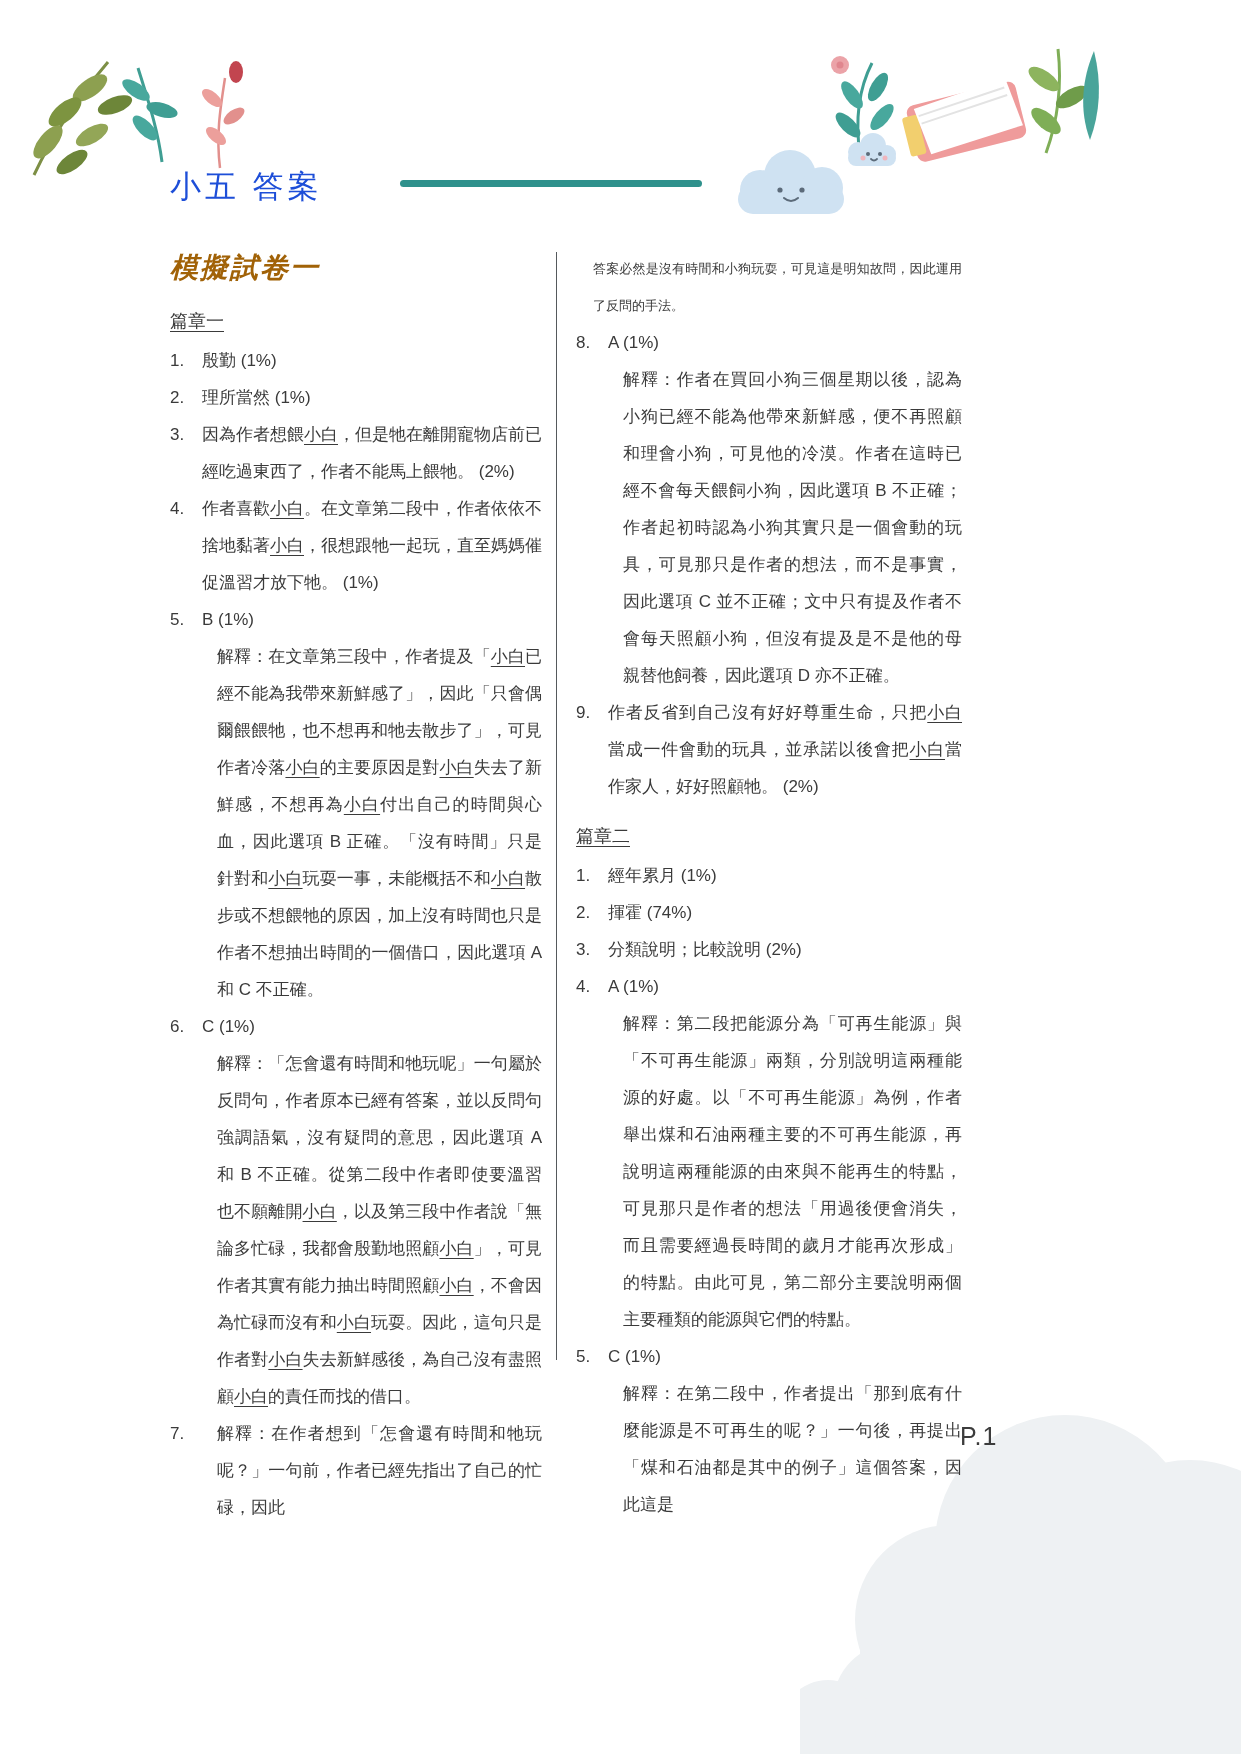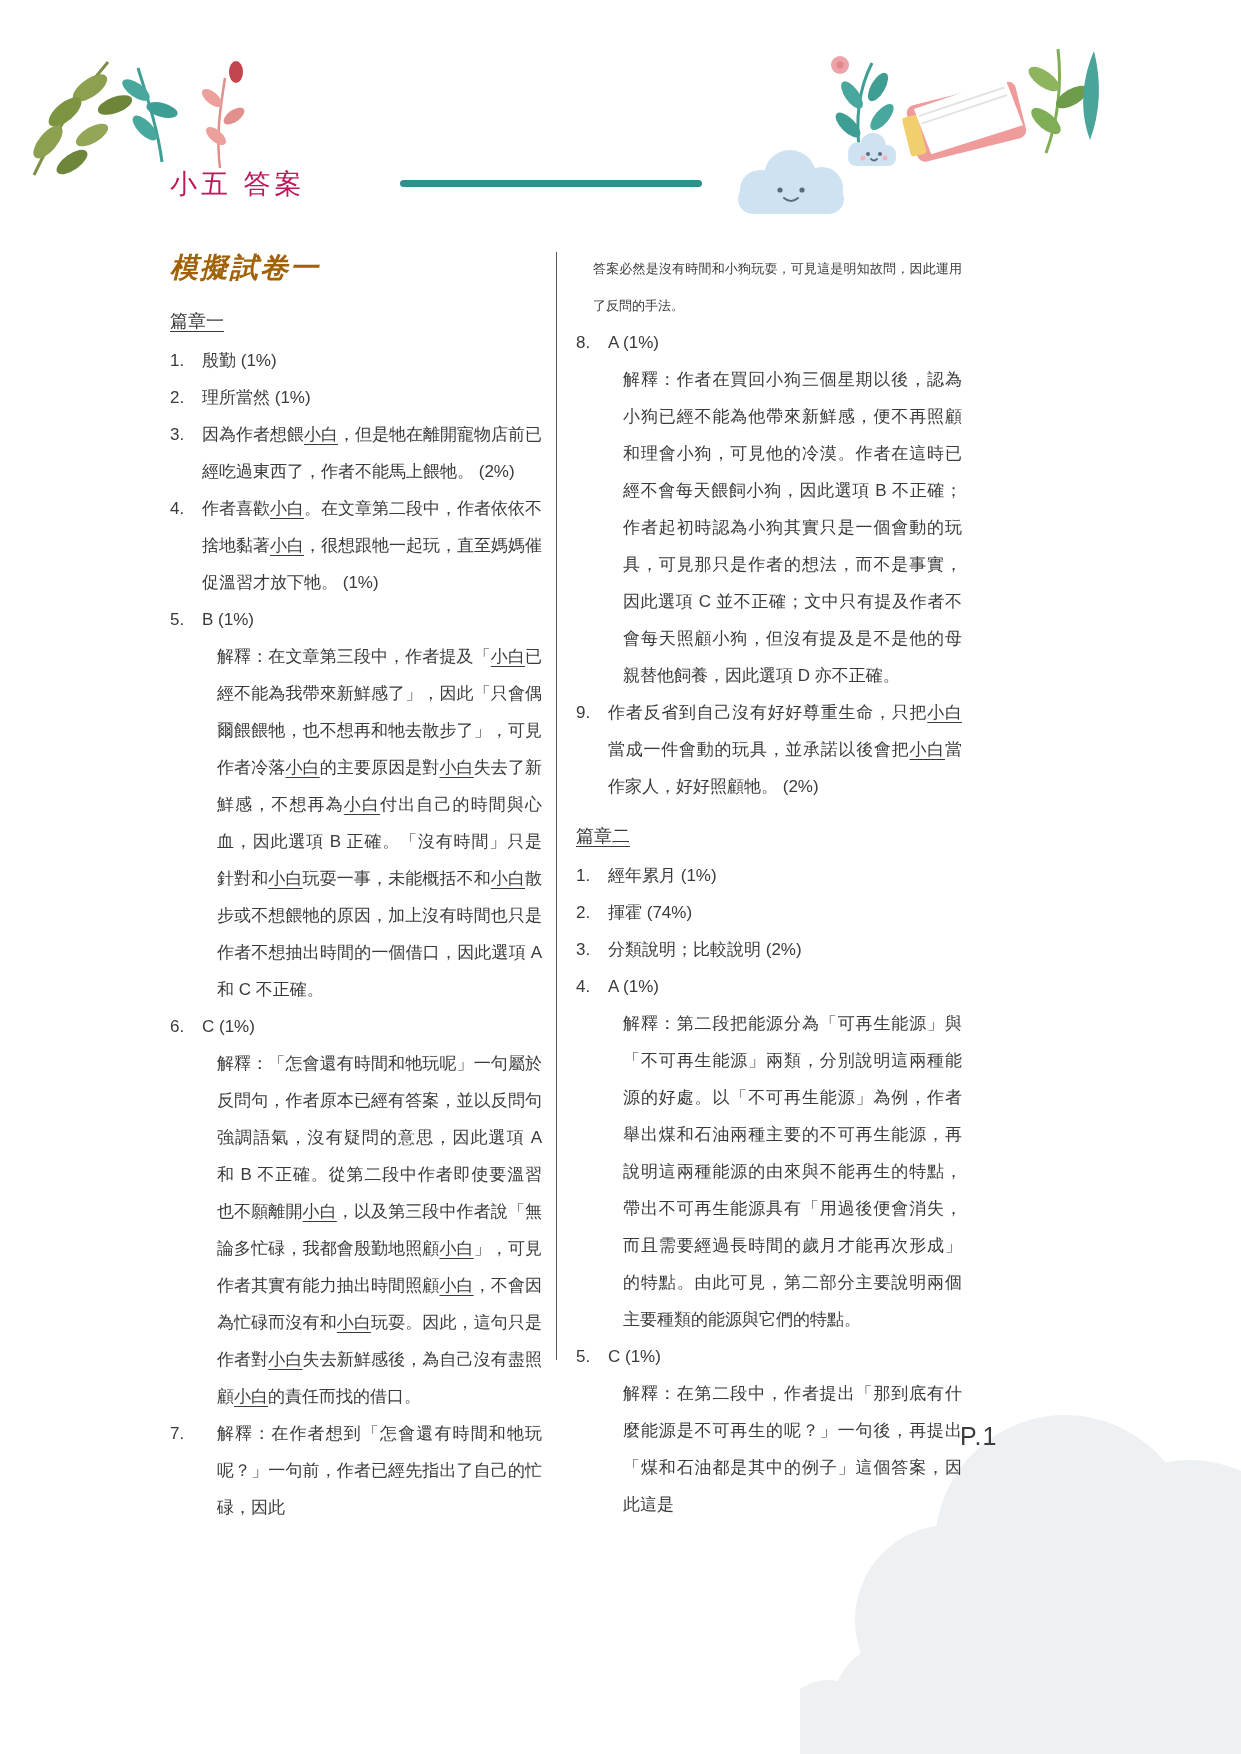--- a/index.html
+++ b/index.html
@@ -6,21 +6,21 @@
   html,body { background:#ffffff; }
   .page {
     position:relative; width:1241px; height:1754px; margin:0 auto;
     background:#ffffff; overflow:hidden;
     font-family:"Liberation Sans","DejaVu Sans",sans-serif;
     color:#3a3a3a;
   }
   .deco { position:absolute; pointer-events:none; }
   .doc-title {
     position:absolute; left:170px; top:166px;
-    font-size:27px; letter-spacing:4px; color:#be185d; font-weight:500;
+    font-size:31px; letter-spacing:4px; color:#1d4ed8; font-weight:500;
   }
   .title-line {
     position:absolute; left:400px; top:180px; width:302px; height:7px;
     border-radius:4px; background:#2f918c;
   }
   .divider { position:absolute; left:556px; top:252px; width:1px; height:1108px; background:#55595c; }
   .col-left  { position:absolute; left:170px; top:248px; width:372px; }
   .col-right { position:absolute; left:576px; top:250px; width:386px; }
   .exam-title {
     color:#a16207; font-size:28px; font-weight:700; letter-spacing:2px;
@@ -201,21 +201,21 @@
     </div>
 
     <div class="item">
       <span class="num">3.</span>
       <div class="answer">分類說明；比較說明 (2%)</div>
     </div>
 
     <div class="item">
       <span class="num">4.</span>
       <div class="answer">A (1%)</div>
-      <div class="explain">解釋：第二段把能源分為「可再生能源」與「不可再生能源」兩類，分別說明這兩種能源的好處。以「不可再生能源」為例，作者舉出煤和石油兩種主要的不可再生能源，再說明這兩種能源的由來與不能再生的特點，帶出不可再生能源具有「用過後便會消失，而且需要經過長時間的歲月才能再次形成」 的特點。由此可見，第二部分主要說明兩個主要種類的能源與它們的特點。</div>
+      <div class="explain">解釋：第二段把能源分為「可再生能源」與「不可再生能源」兩類，分別說明這兩種能源的好處。以「不可再生能源」為例，作者舉出煤和石油兩種主要的不可再生能源，再說明這兩種能源的由來與不能再生的特點，可見那只是作者的想法「用過後便會消失，而且需要經過長時間的歲月才能再次形成」 的特點。由此可見，第二部分主要說明兩個主要種類的能源與它們的特點。</div>
     </div>
 
     <div class="item">
       <span class="num">5.</span>
       <div class="answer">C (1%)</div>
       <div class="explain">解釋：在第二段中，作者提出「那到底有什麼能源是不可再生的呢？」一句後，再提出「煤和石油都是其中的例子」這個答案，因此這是</div>
     </div>
   </div>
 
   <div class="page-number">P.1</div>

